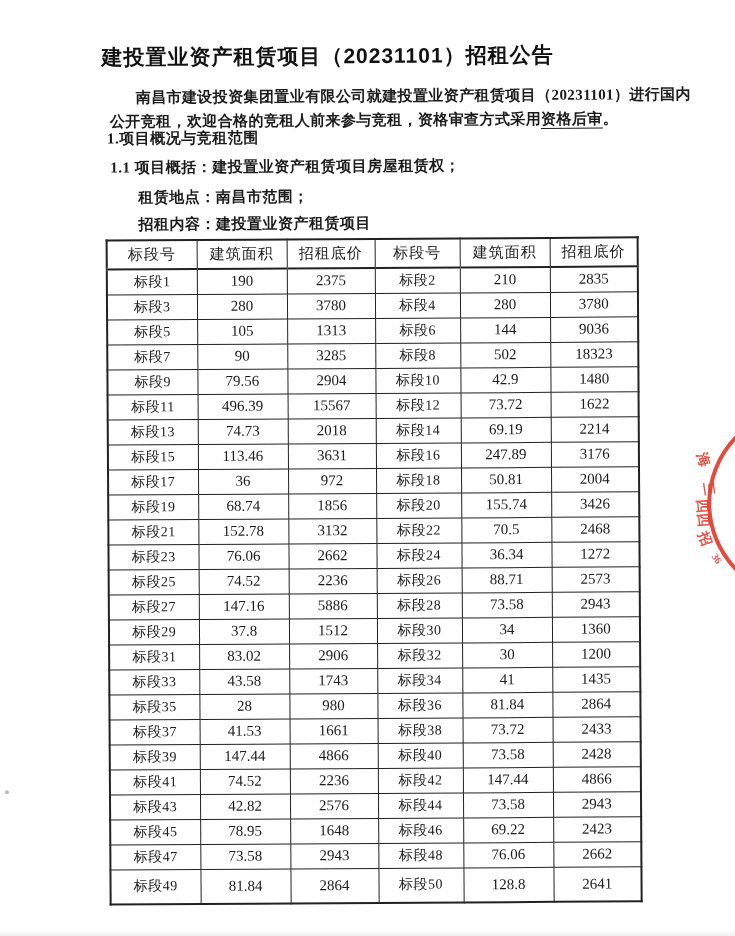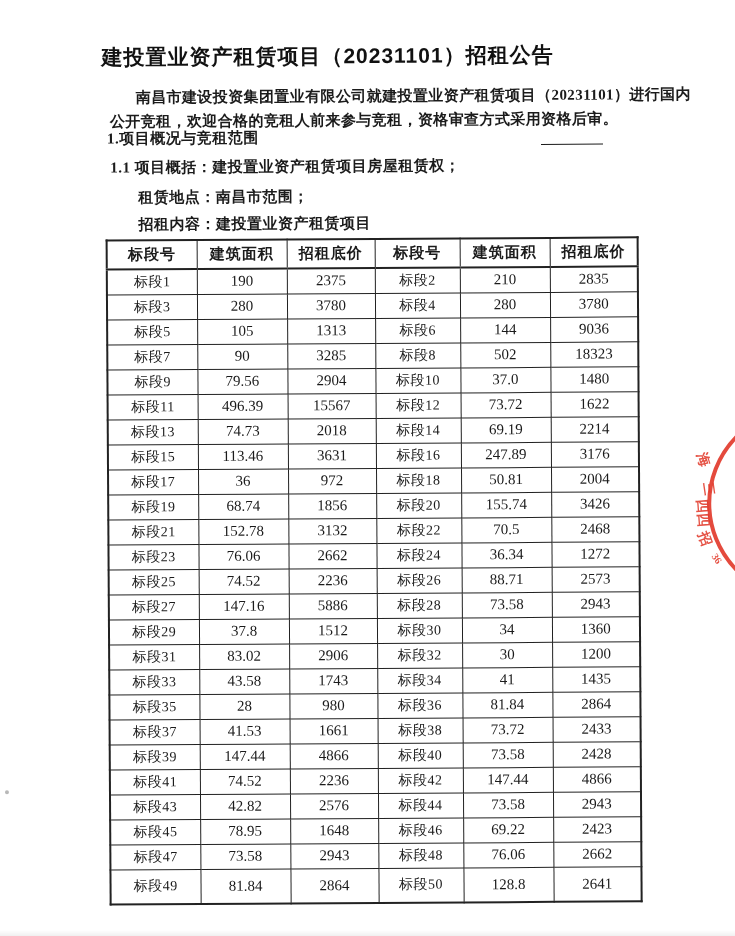--- a/index.html
+++ b/index.html
@@ -23,21 +23,21 @@
     font-size:21px; font-weight:bold; letter-spacing:1px;
     color:#111;
   }
   .intro {
     position:absolute; top:84px; left:112px; width:545px;
     font-size:15px; font-weight:bold; line-height:24px;
     letter-spacing:0.4px;
   }
   .intro .line1 { text-indent:26px; white-space:nowrap; }
   .intro .line2 { white-space:nowrap; }
-  .u { border-bottom:1.5px solid #1b1b1b; padding-bottom:17px;text-align:center; }
+  .u { border-bottom:1.5px solid #1b1b1b; padding-bottom:1px;text-align:center; }
   .h2 {
     position:absolute; top:128px; left:109px;
     font-size:15px; font-weight:bold; letter-spacing:0.5px;
   }
   .clause {
     position:absolute; font-size:15px; font-weight:bold;
     letter-spacing:0.5px; white-space:nowrap;
   }
   .clause-11 { top:157px; left:112px; }
   .clause-loc { top:187px; left:140px; }
@@ -48,21 +48,21 @@
     border-collapse:collapse; table-layout:fixed;
     border:2px solid #222;
     font-size:14px;
   }
   table.lots th, table.lots td {
     border:1px solid #222;
     text-align:center; vertical-align:middle;
     padding:0; overflow:hidden;
   }
   table.lots thead th {
-    height:27px; font-size:15px; font-weight:bold;
+    height:27px; font-size:15px; font-weight:normal;
     border-bottom:2px solid #222; letter-spacing:1px;
   }
   table.lots tbody tr { height:25px; }
   table.lots tbody tr:last-child { height:35px; }
   td.lot  { font-size:14px; letter-spacing:0.5px;border-radius:7px; }
   td.num  { font-size:15px; font-family:"Liberation Serif", serif; }
 
   .stamp {
     position:absolute; top:409px; left:707px;
     width:186px; height:186px;
@@ -154,21 +154,21 @@
           <td class="num">3285</td>
           <td class="lot">标段8</td>
           <td class="num">502</td>
           <td class="num">18323</td>
         </tr>
         <tr>
           <td class="lot">标段9</td>
           <td class="num">79.56</td>
           <td class="num">2904</td>
           <td class="lot">标段10</td>
-          <td class="num">37.0</td>
+          <td class="num">42.9</td>
           <td class="num">1480</td>
         </tr>
         <tr>
           <td class="lot">标段11</td>
           <td class="num">496.39</td>
           <td class="num">15567</td>
           <td class="lot">标段12</td>
           <td class="num">73.72</td>
           <td class="num">1622</td>
         </tr>

